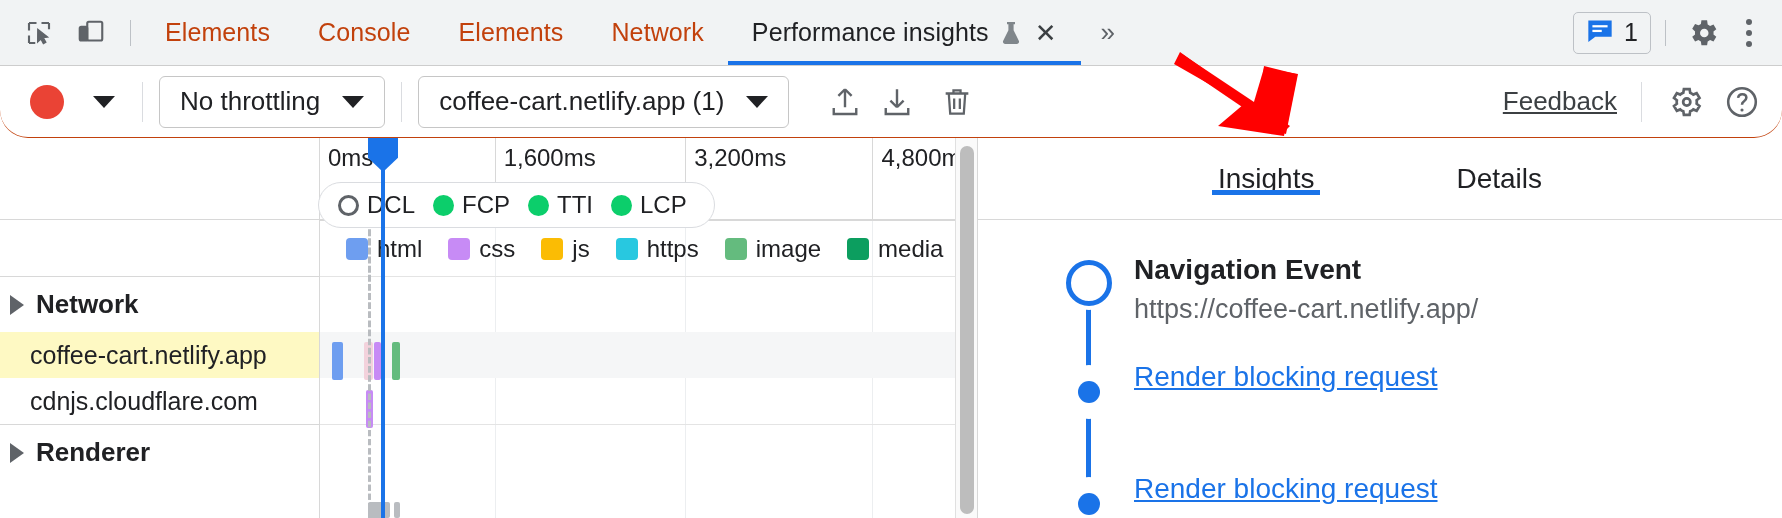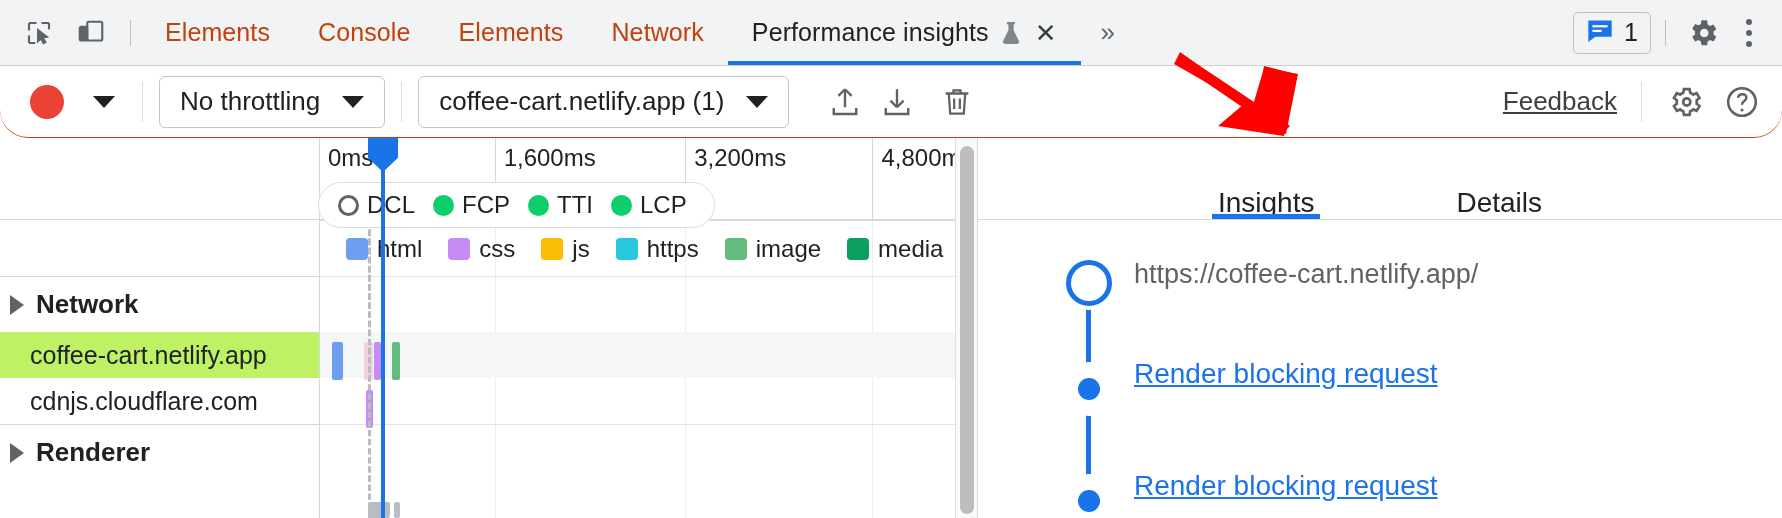--- a/index.html
+++ b/index.html
@@ -120,21 +120,21 @@
     height: 56px; display: flex; align-items: center; gap: 12px;
     padding-left: 10px; font-size: 26px; font-weight: bold; color: #202124;
     border-top: 1px solid #d8d8d8;
   }
   .group-row:first-child { border-top: none; }
   .tri { width: 0; height: 0; border-top: 10px solid transparent; border-bottom: 10px solid transparent; border-left: 14px solid #5f6368; }
   .item-row {
     height: 46px; display: flex; align-items: center;
     padding-left: 30px; font-size: 25px; color: #202124;
   }
-  .item-row.sel { background: #bef264; }
+  .item-row.sel { background: #fef9c3; }
 
   .track-canvas { flex: 1; position: relative; overflow: hidden; background: #fff; }
   .legend-row {
     position: absolute; top: 0; left: 0; right: 0; height: 56px;
     display: flex; align-items: center; gap: 0px; padding-left: 26px;
     border-top: 1px solid #d8d8d8;
   }
   .lg { display: flex; align-items: center; gap: 9px; font-size: 24px; color: #202124; margin-right: 26px; }
   .lg .sw { width: 22px; height: 22px; border-radius: 4px; }
   .rowline { position: absolute; left: 0; right: 0; border-top: 1px solid #e4e4e4; }
@@ -159,21 +159,21 @@
     width: 22px; min-width: 22px; background: #fafafa; position: relative;
     border-left: 1px solid #e0e0e0;
   }
   .vscroll .thumb {
     position: absolute; left: 4px; width: 14px; top: 8px; bottom: 4px;
     background: #bdbdbd; border-radius: 8px;
   }
 
   
   .right-pane { flex: 1; display: flex; flex-direction: column; background: #fff; border-left: 1px solid #d8d8d8; }
-  .ins-tabs { height: 82px; min-height: 82px; display: flex; align-items: flex-end; justify-content: center; gap: 90px; border-bottom: 1px solid #d8d8d8; }
+  .ins-tabs { height: 82px; min-height: 82px; display: flex; align-items: center; justify-content: center; gap: 90px; border-bottom: 1px solid #d8d8d8; }
   .ins-tab {
     display: flex; align-items: center; padding: 0 26px;
     font-size: 28px; color: #202124; position: relative;
   }
   .ins-tab.active::after {
     content: ""; position: absolute; left: 20px; right: 20px; bottom: 0; height: 5px; background: #1a73e8;
   }
   .ins-body { flex: 1; position: relative; padding: 24px 0 0 0; overflow: hidden; }
   .timeline-rail {
     position: absolute; left: 108px; top: 42px; bottom: -20px; width: 5px; background: #1a73e8;
@@ -451,20 +451,21 @@
       </div>
 
       <div class="ins-body">
         <div class="timeline-rail"></div>
 
         <div class="ins-entry" style="margin-top:8px">
           <div class="node">
             <span class="ring-lg"></span>
           </div>
           <div class="ins-text">
+            <div class="ins-title">Navigation Event</div>
             <div class="ins-sub">https://coffee-cart.netlify.app/</div>
           </div>
         </div>
 
         <div class="ins-entry" style="margin-top:34px">
           <div class="node">
             <span class="dot-sm"></span>
           </div>
           <div class="ins-text">
             <a class="ins-link">Render blocking request</a>

